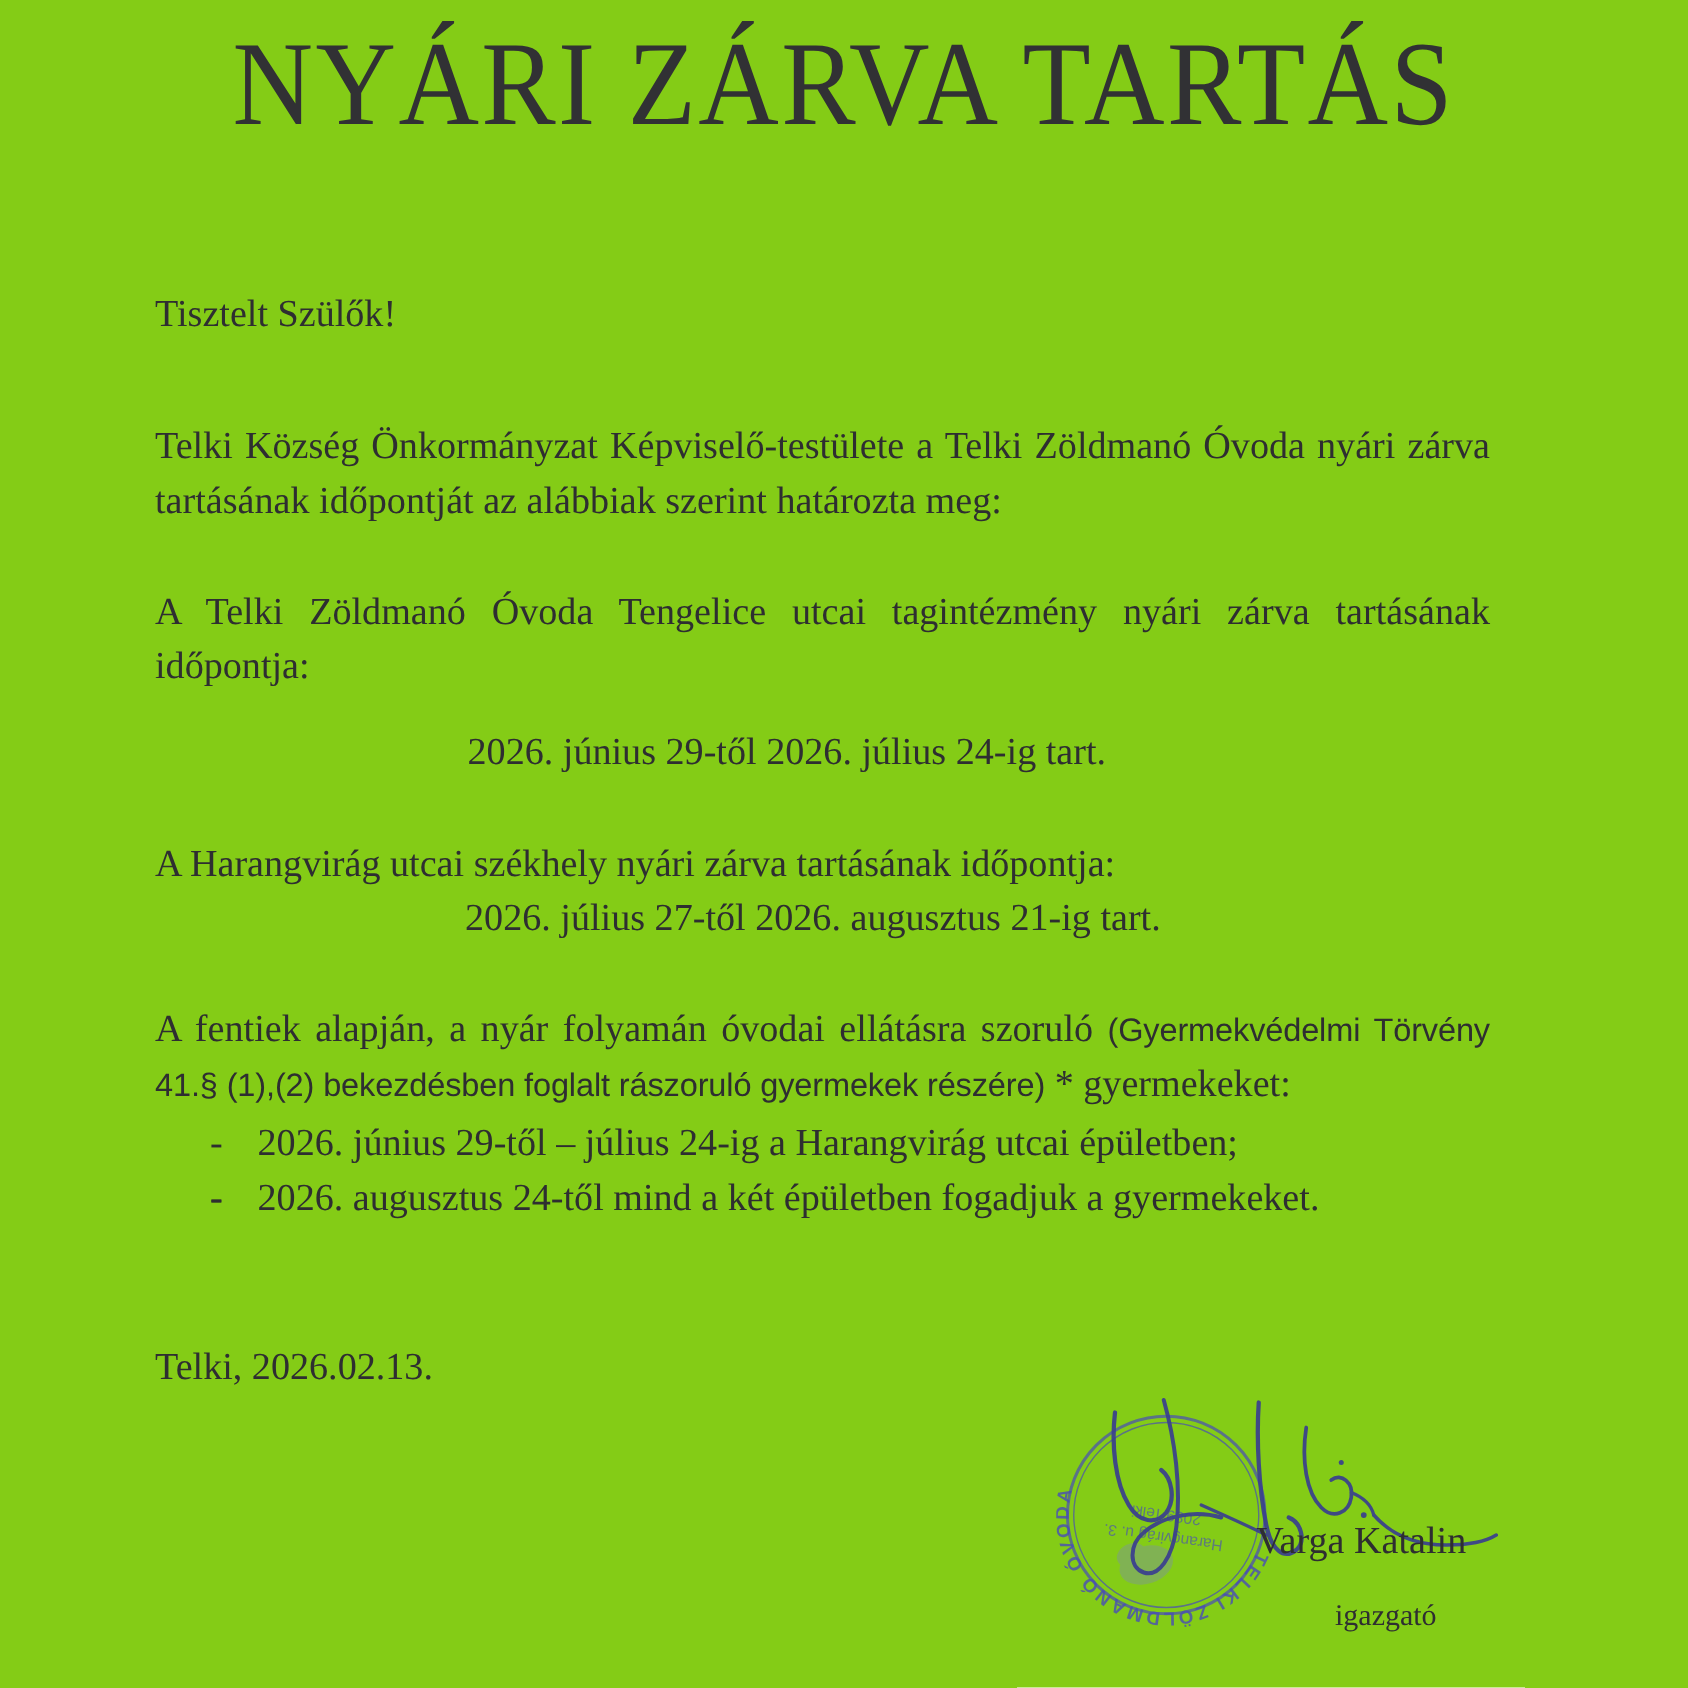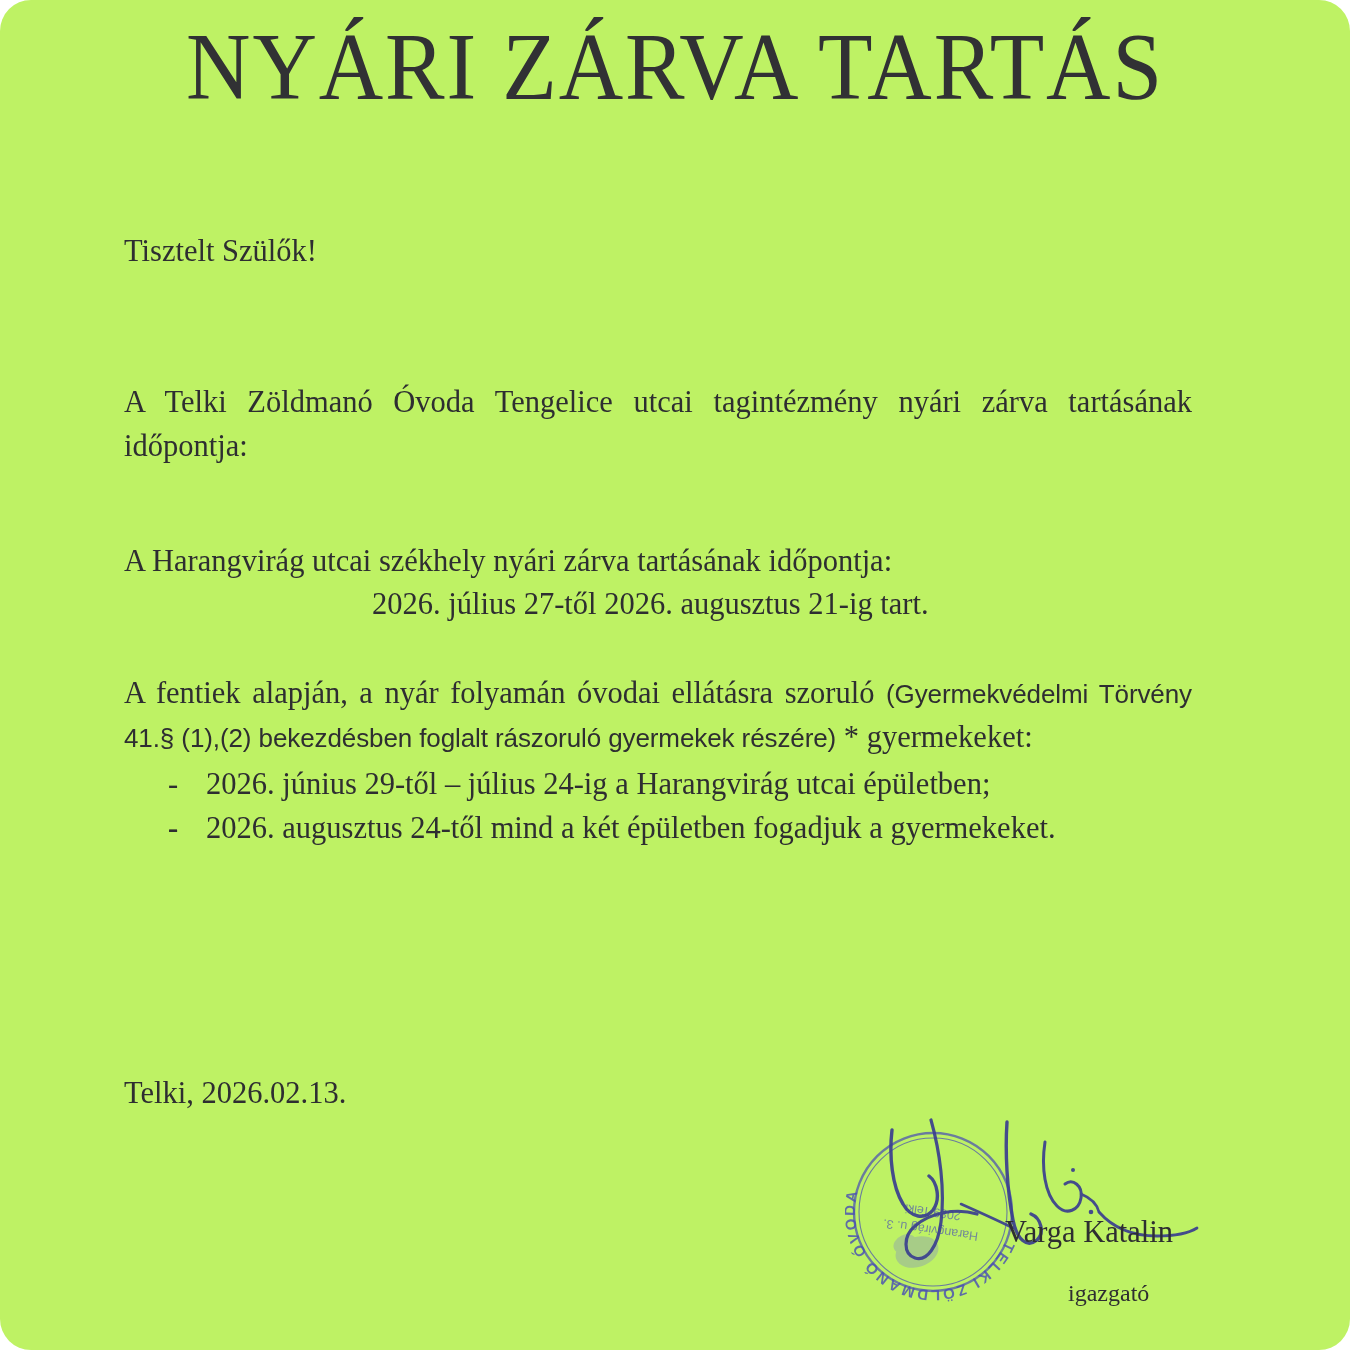--- a/index.html
+++ b/index.html
@@ -5,25 +5,24 @@
 <style>
   html, body {
     margin: 0;
     padding: 0;
     background: #ffffff;
   }
   .page {
     position: relative;
     width: 1350px;
     height: 1350px;
-    background: #bef264;
+    background: #84cc16;
     overflow: hidden;
     font-family: "Liberation Serif", "DejaVu Serif", serif;
     color: #2b2b2d;
-    border-radius: 31px;
     -webkit-font-smoothing: antialiased;
   }
 
   
   .doc-title {
     position: absolute;
     left: 0;
     right: 0;
     top: 16px;
     text-align: center;
@@ -149,27 +148,29 @@
 <div class="page">
 
   <div class="doc-title">NYÁRI ZÁRVA TARTÁS</div>
 
   <div class="body-block">
 
     <p class="p left">Tisztelt Szülők!</p>
 
     <div class="spacer-lg"></div>
 
+    <p class="p">Telki Község Önkormányzat Képviselő-testülete a Telki Zöldmanó Óvoda nyári zárva tartásának időpontját az alábbiak szerint határozta meg:</p>
 
     <div class="spacer-md"></div>
 
     <p class="p">A Telki Zöldmanó Óvoda Tengelice utcai tagintézmény nyári zárva tartásának időpontja:</p>
 
     <div class="spacer-sm"></div>
 
+    <p class="date-line">2026. június 29-től  2026. július  24-ig tart.</p>
 
     <div class="spacer-md"></div>
 
     <p class="p left">A Harangvirág  utcai székhely nyári zárva tartásának időpontja:</p>
 
     <p class="date-line second">2026. július  27-től 2026. augusztus 21-ig tart.</p>
 
     <div class="spacer-md"></div>
 
     <p class="p"><span>A fentiek alapján, a nyár folyamán óvodai ellátásra szoruló </span><span class="sans-note">(Gyermekvédelmi Törvény 41.§ (1),(2) bekezdésben foglalt rászoruló gyermekek részére)</span><span> * gyermekeket:</span></p>

